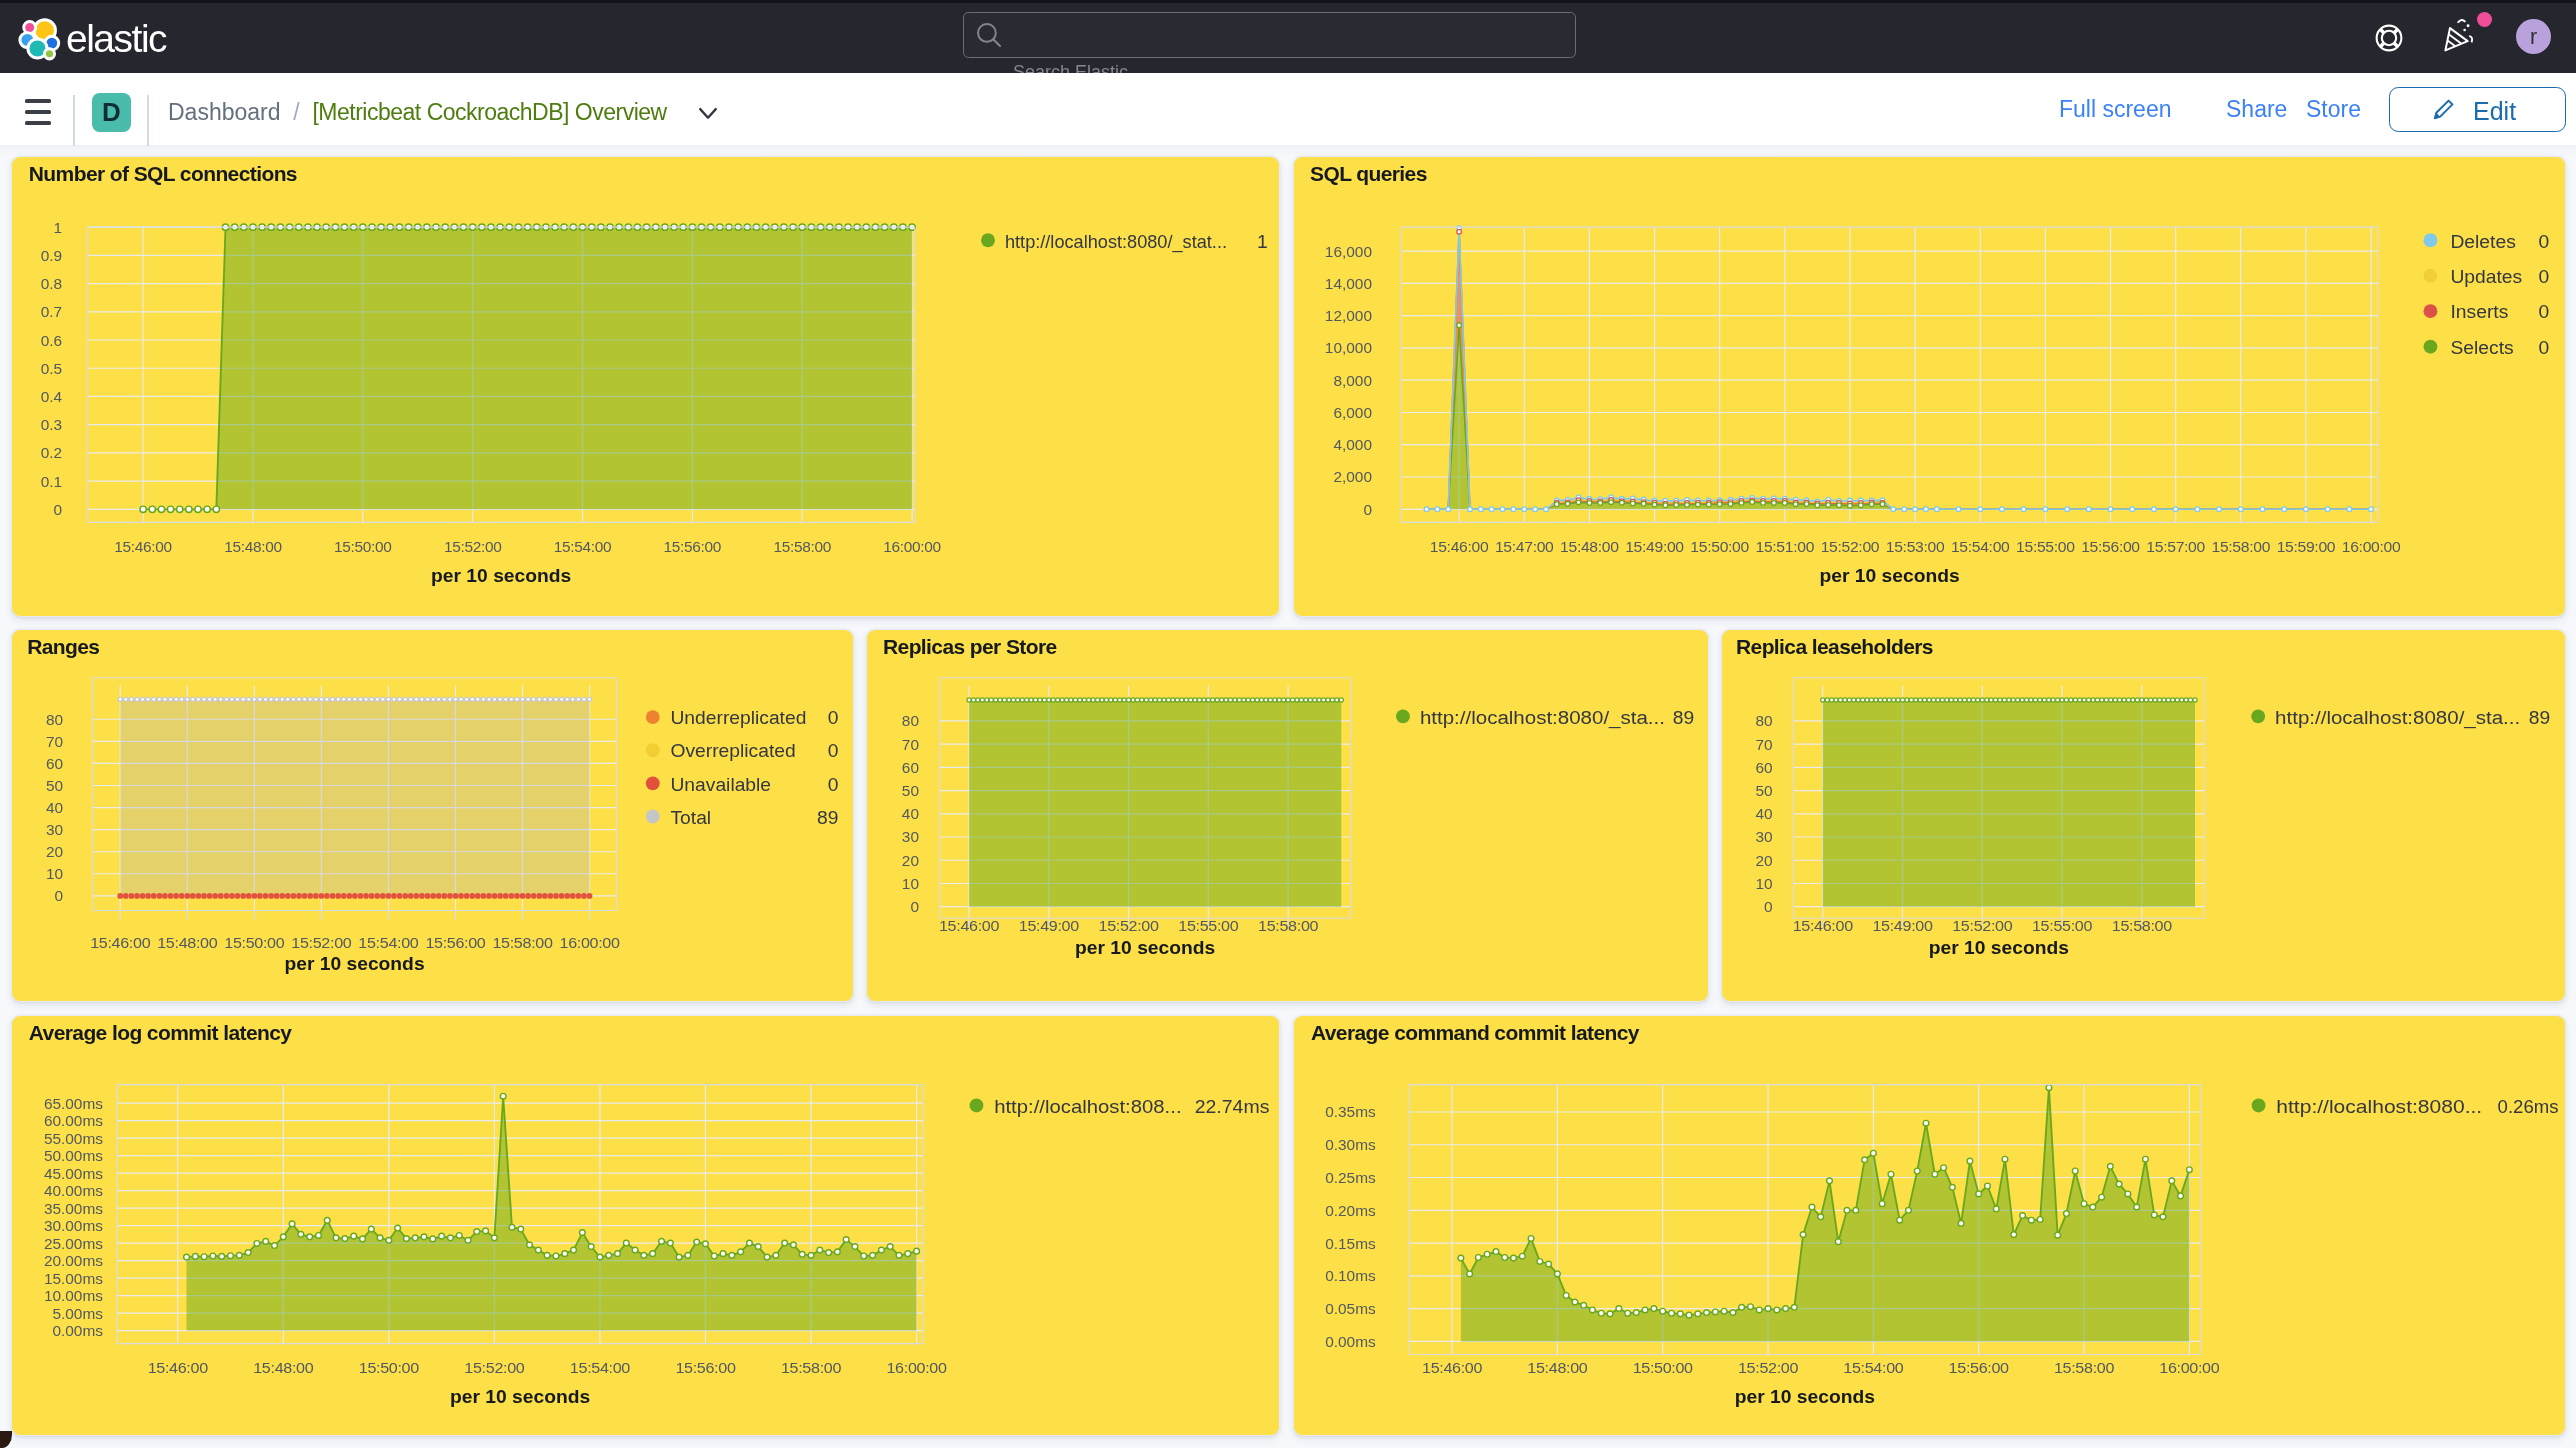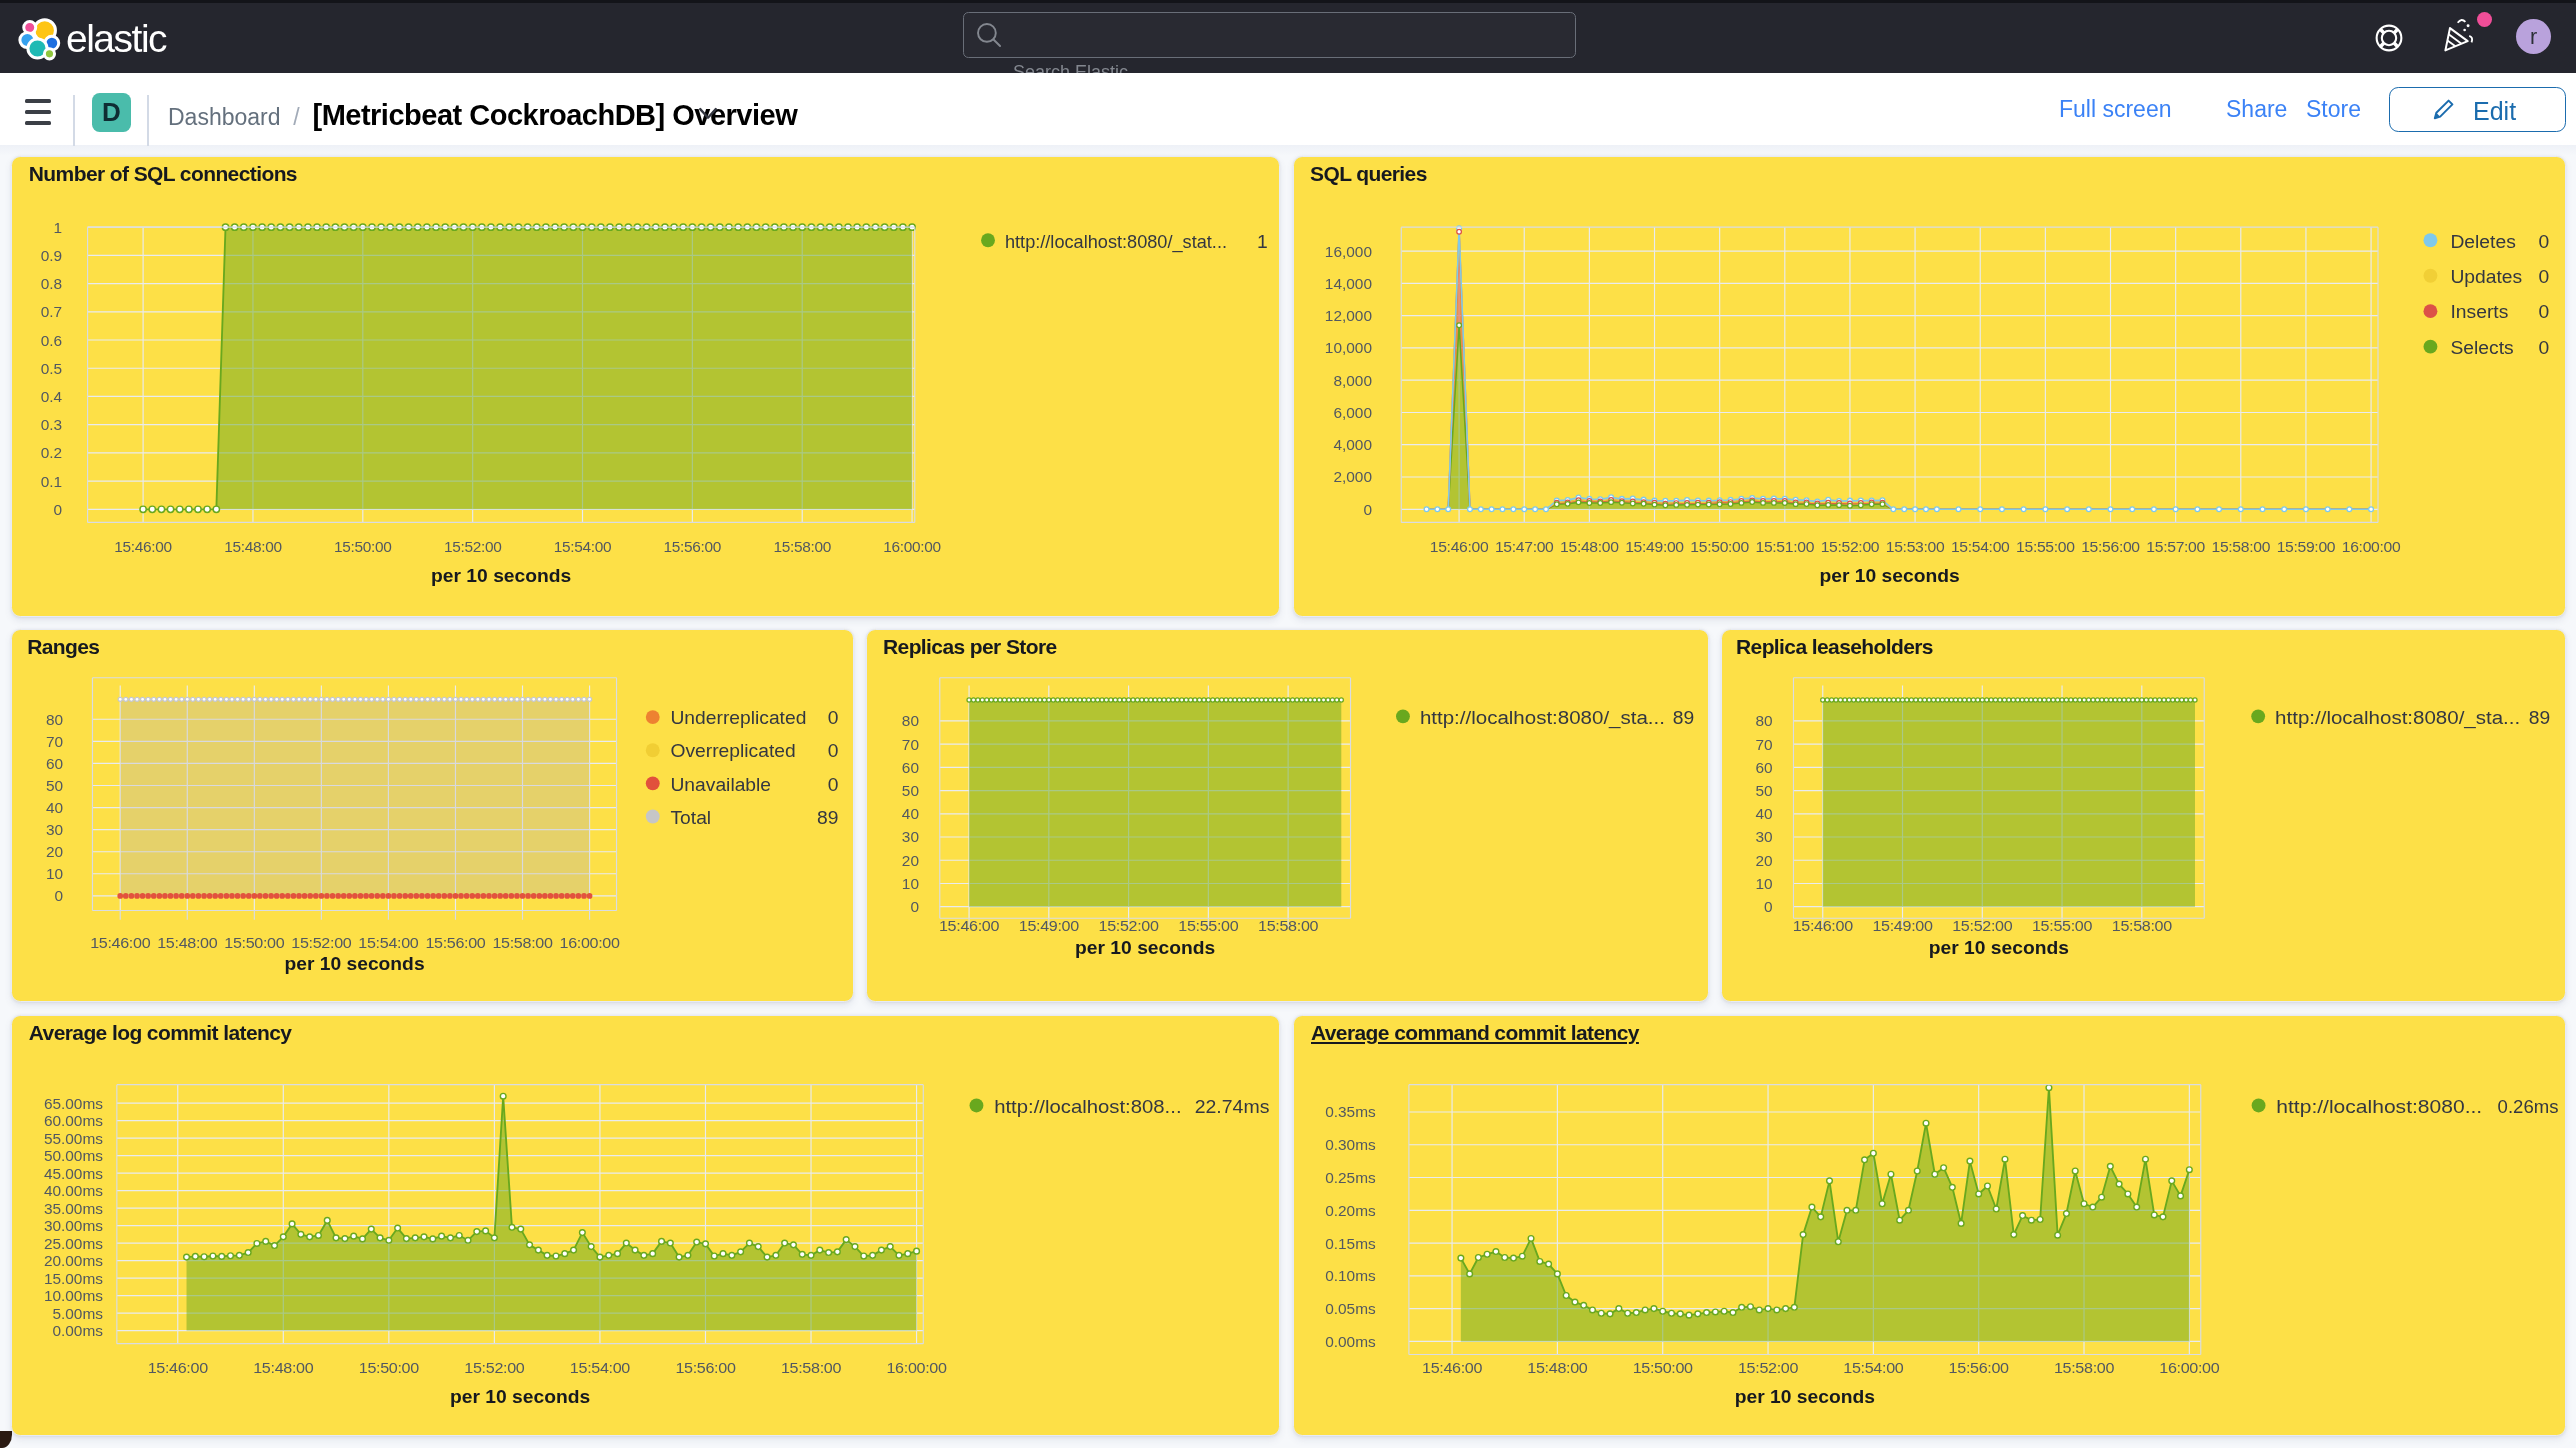--- a/index.html
+++ b/index.html
@@ -11,21 +11,21 @@
 .search-ph{position:absolute;left:49px;top:9.3px;font-size:18px;color:#83878f;margin-top:40px;}
 .avatar{position:absolute;left:2516px;top:19px;width:35px;height:35px;border-radius:50%;
         background:#b9a2dc;color:#2b2f36;font-size:21.6px;text-align:center;line-height:35px;}
 .pinkdot{position:absolute;left:2477px;top:11.6px;width:15.4px;height:15.4px;border-radius:50%;background:#f04e98;}
 .toolbar{position:absolute;left:0;top:73px;width:2576px;height:72px;background:#fff;}
 .tb-sep{position:absolute;top:95px;width:1.5px;height:51px;background:#d3dae6;}
 .dbadge{position:absolute;left:92px;top:93px;width:39px;height:39px;border-radius:7.7px;background:#4abcab;
         color:#0f2d33;font-size:26px;font-weight:700;text-align:center;line-height:39px;}
 .crumb{position:absolute;top:99px;font-size:23px;color:#64707d;}
 .crumb-sl{color:#a2abb8;}
-.crumb-b{color:#000000;font-weight:700;font-size:29px;letter-spacing:-0.5px;}
+.crumb-b{color:#4d7c0f;font-weight:400;font-size:23px;letter-spacing:-0.5px;}
 .toplink{position:absolute;top:96px;font-size:23px;color:#3b82f6;}
 .editbtn{position:absolute;left:2389px;top:87px;width:177px;height:45px;border:1.5px solid #1b6cae;
          border-radius:9.3px;color:#1b6cae;font-size:25px;}
 .editbtn span{position:absolute;left:83px;top:8.5px;}
 .content{position:absolute;left:0;top:145px;width:2576px;height:1303px;
          background:linear-gradient(#eef1f7, #f6f8fb 10.8px);}
 .panel{position:absolute;background:#fde047;border-radius:9.3px;border:0.8px solid #e8ebf3;
        box-shadow:0 3.9px 7.7px rgba(80,90,120,0.10), 0 0.8px 2.3px rgba(80,90,120,0.10);}
 .ptitle{position:absolute;top:5.4px;font-size:21px;font-weight:700;color:#16191f;letter-spacing:-0.6px;}
 .ham{position:absolute;left:25px;width:26px;height:3.9px;background:#3b3f46;border-radius:1.5px;}
@@ -1080,21 +1080,21 @@
       <text x="913.5" y="1772.0" text-anchor="middle" textLength="78" lengthAdjust="spacingAndGlyphs" style="font:20px &quot;Liberation Sans&quot;,sans-serif; fill:#525861; letter-spacing:-0.4px;" dominant-baseline="central">15:56:00</text>
       <text x="1050.4" y="1772.0" text-anchor="middle" textLength="78" lengthAdjust="spacingAndGlyphs" style="font:20px &quot;Liberation Sans&quot;,sans-serif; fill:#525861; letter-spacing:-0.4px;" dominant-baseline="central">15:58:00</text>
       <text x="1187.3" y="1772.0" text-anchor="middle" textLength="78" lengthAdjust="spacingAndGlyphs" style="font:20px &quot;Liberation Sans&quot;,sans-serif; fill:#525861; letter-spacing:-0.4px;" dominant-baseline="central">16:00:00</text>
       <text x="673.0" y="1809.0" text-anchor="middle" style="font:bold 25px &quot;Liberation Sans&quot;,sans-serif; fill:#16191f;" dominant-baseline="central">per 10 seconds</text>
       <circle cx="1265.0" cy="1432.0" r="9.0" fill="#69a81e"></circle>
       <text x="1288.0" y="1433.0" text-anchor="start" textLength="243" lengthAdjust="spacingAndGlyphs" style="font:25px &quot;Liberation Sans&quot;,sans-serif; fill:#343741;" dominant-baseline="central">http://localhost:808...</text>
       <text x="1645.0" y="1433.0" text-anchor="end" textLength="97" lengthAdjust="spacingAndGlyphs" style="font:25px &quot;Liberation Sans&quot;,sans-serif; fill:#343741;" dominant-baseline="central">22.74ms</text>
     </svg>
   </div>
 <div class="panel" style="left:1293px;top:1015px;width:1273px;height:421px;">
-    <div class="ptitle" style="left:17px;text-decoration:underline;">Average command commit latency</div>
+    <div class="ptitle" style="left:17px;">Average command commit latency</div>
     <svg width="1273" height="421" viewBox="1676 1316 1651 546" style="position:absolute;left:0;top:0;">
       <line x1="1825.0" y1="1738.0" x2="2852.0" y2="1738.0" stroke="#e9ebef" stroke-width="1.5"></line>
       <line x1="1825.0" y1="1695.5" x2="2852.0" y2="1695.5" stroke="#e9ebef" stroke-width="1.5"></line>
       <line x1="1825.0" y1="1653.0" x2="2852.0" y2="1653.0" stroke="#e9ebef" stroke-width="1.5"></line>
       <line x1="1825.0" y1="1610.5" x2="2852.0" y2="1610.5" stroke="#e9ebef" stroke-width="1.5"></line>
       <line x1="1825.0" y1="1568.0" x2="2852.0" y2="1568.0" stroke="#e9ebef" stroke-width="1.5"></line>
       <line x1="1825.0" y1="1525.5" x2="2852.0" y2="1525.5" stroke="#e9ebef" stroke-width="1.5"></line>
       <line x1="1825.0" y1="1483.0" x2="2852.0" y2="1483.0" stroke="#e9ebef" stroke-width="1.5"></line>
       <line x1="1825.0" y1="1440.5" x2="2852.0" y2="1440.5" stroke="#e9ebef" stroke-width="1.5"></line>
       <line x1="1881.0" y1="1405.0" x2="1881.0" y2="1755.0" stroke="#e9ebef" stroke-width="1.5"></line>

